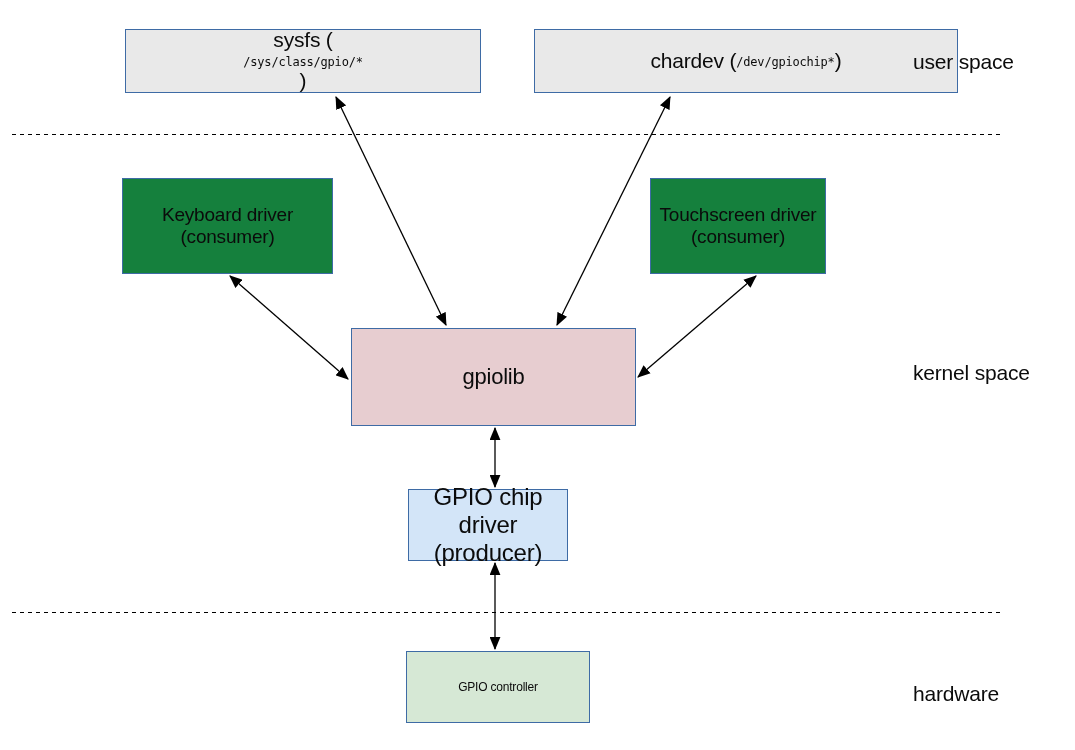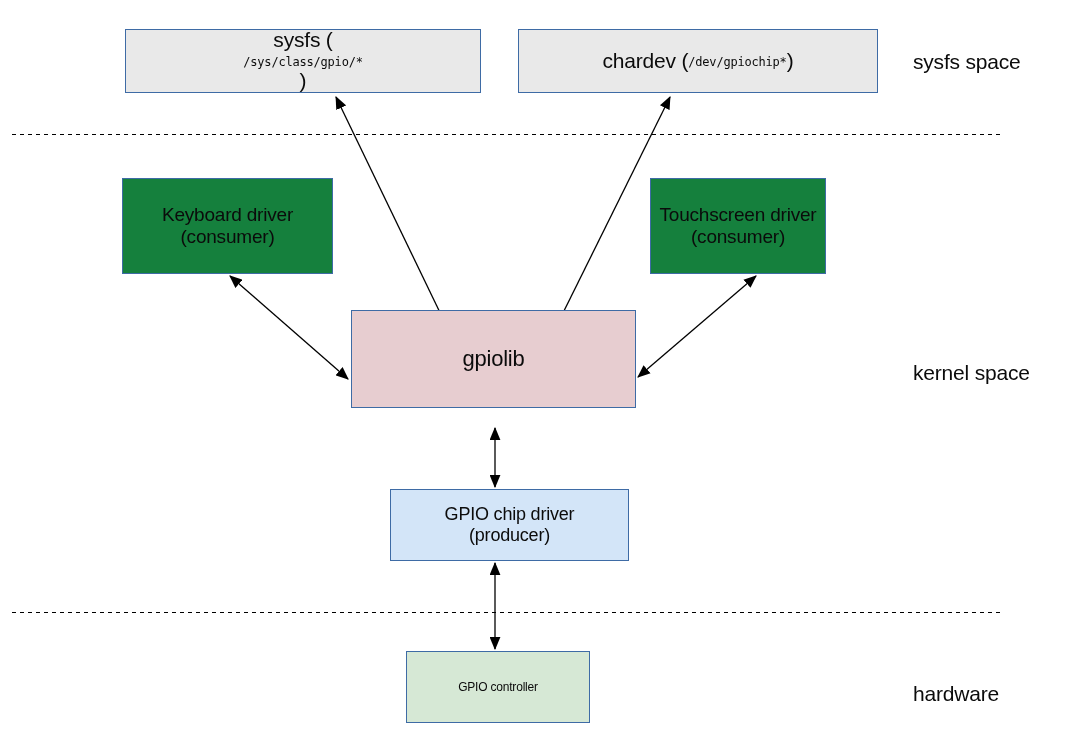--- a/index.html
+++ b/index.html
@@ -15,25 +15,25 @@
     display:flex; flex-direction:column; align-items:center; justify-content:center;
     text-align:center; line-height:1.18; font-size:19px; letter-spacing:-0.2px;
   }
   .fill-gray  { background:#e9e9e9; }
   .fill-peach { background:#15803d; }
   .fill-pink  { background:#e7cdd0; }
   .fill-blue  { background:#d3e5f8; }
   .fill-green { background:#d6e8d5; }
 
   .box-sysfs       { left:125px; top:29px;  width:356px; height:64px; flex-direction:column; }
-  .box-chardev     { left:518px; top:29px;  width:360px; height:64px; flex-direction:row; }
+  .box-chardev     { left:534px; top:29px;  width:424px; height:64px; flex-direction:row; }
   .box-keyboard    { left:122px; top:178px; width:211px; height:96px; }
   .box-touchscreen { left:650px; top:178px; width:176px; height:96px; }
-  .box-gpiolib     { left:351px; top:310px; width:285px; height:98px; font-size:22px; }
-  .box-chipdriver  { left:390px; top:489px; width:239px; height:72px; font-size:18px; }
+  .box-gpiolib     { left:351px; top:328px; width:285px; height:98px; font-size:22px; }
+  .box-chipdriver  { left:408px; top:489px; width:160px; height:72px; font-size:24px; }
   .box-controller  { left:406px; top:651px; width:184px; height:72px; font-size:12px; }
 
   .api-name  { font-size:21px; white-space:pre; }
   .api-path  { font-family:"DejaVu Sans Mono", monospace; font-size:12px; padding-top:2px; white-space:pre; }
   .api-close { font-size:21px; white-space:pre; }
 
   .zone-label {
     position:absolute; left:913px; font-size:21px; letter-spacing:-0.2px;
     line-height:24px; white-space:nowrap;
   }
@@ -92,17 +92,17 @@
 
   <div class="box box-chipdriver fill-blue">
     <span>GPIO chip driver</span>
     <span>(producer)</span>
   </div>
 
   <div class="box box-controller fill-green">
     <span>GPIO controller</span>
   </div>
 
-  <div class="zone-label zone-user">sysfs space</div>
+  <div class="zone-label zone-user">user space</div>
   <div class="zone-label zone-kernel">kernel space</div>
   <div class="zone-label zone-hw">hardware</div>
 
 </div>
 
 </body></html>

